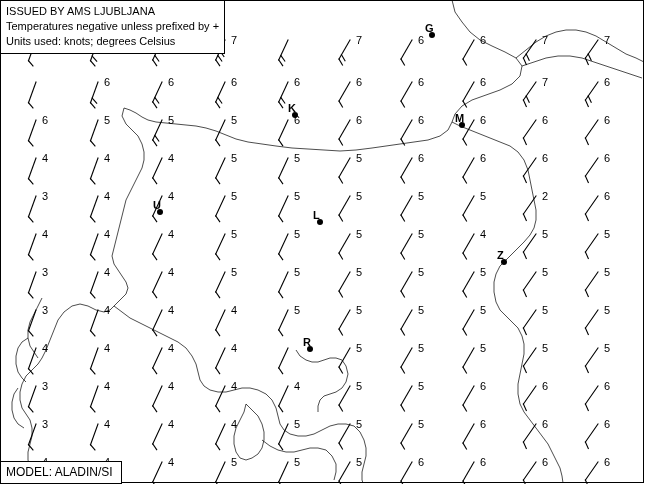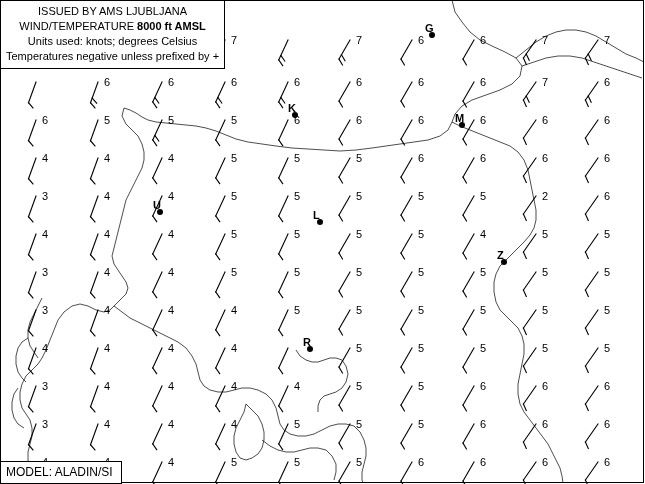--- a/index.html
+++ b/index.html
@@ -64,21 +64,20 @@
   }
   #header-box {
     position: absolute;
     left: 0;
     top: 0;
     background: #ffffff;
     border: 1px solid #000;
     padding: 3px 5px 4px 5px;
     box-sizing: border-box;
     line-height: 15px;
-    text-align: center;
   }
   #header-box div {
     font-size: 11px;
     color: #000;
     white-space: nowrap;
   }
   .b {
     font-weight: bold;
   }
   #model-box {
@@ -782,22 +781,21 @@
         <text class="city-label" x="497" y="259">Z</text>
       </g>
       <g>
         <circle class="city-dot" cx="310" cy="349" r="3"></circle>
         <text class="city-label" x="303" y="346">R</text>
       </g>
     </svg>
 
   <div id="header-box">
     <div>ISSUED BY AMS LJUBLJANA</div>
-    <div><span>WIND/TEMPERATURE </span><span class="b">8000 ft AMSL</span></div>
+    <div>Temperatures negative unless prefixed by +</div>
     <div>Units used: knots; degrees Celsius</div>
-    <div>Temperatures negative unless prefixed by +</div>
   </div>
 
   <div id="model-box">
     <div>MODEL: ALADIN/SI</div>
   </div>
 
 </div>
 
 </body></html>

